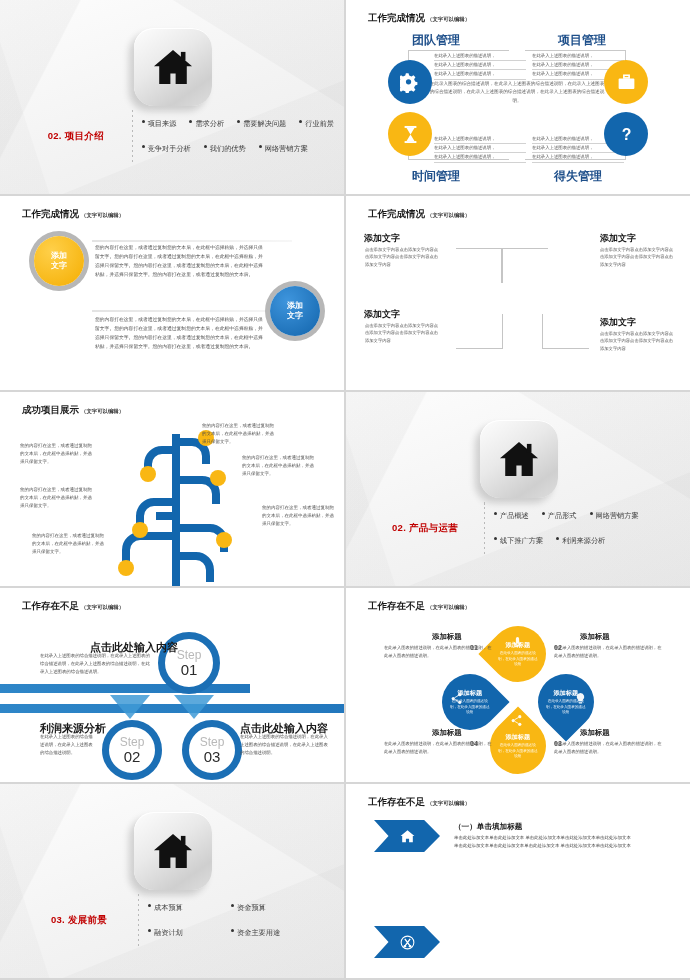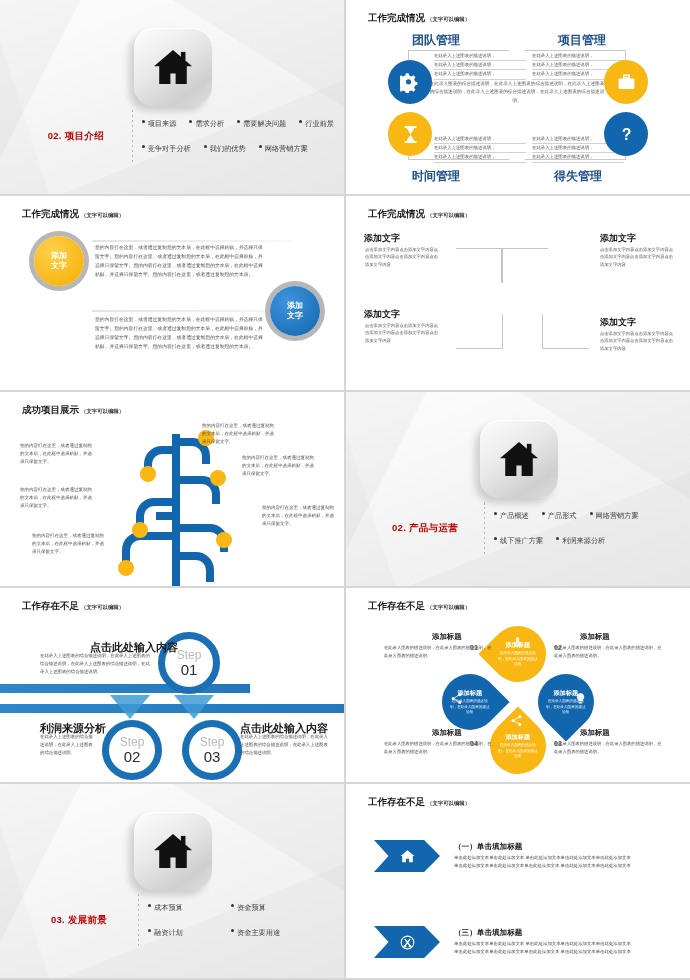--- a/index.html
+++ b/index.html
@@ -449,21 +449,21 @@
               <span>资金主要用途</span>
             </span>
         </div>
       </div>
     </div>
   </div>
 
   <div class="slide s10">
     <div class="hdr"><span>工作存在不足</span><span class="sub">（文字可以编辑）</span></div>
 
-    <div class="row" style="top:56px">
+    <div class="row" style="top:36px">
       <div class="arw" style="background:#1266ad">
         <svg viewBox="0 0 64 64">
             <path d="M32 8 6 30h6v24h14V40h12v14h14V30h6z"></path>
           </svg>
       </div>
       <div class="rt">
         <div class="rh">（一）单击填加标题</div>
         <div class="rp">
           <div>单击此处添加文本单击此处添加文本 单击此处添加文本单击此处添加文本单击此处添加文本</div>
             <div>单击此处添加文本单击此处添加文本单击此处添加文本 单击此处添加文本单击此处添加文本</div>
@@ -474,23 +474,16 @@
 
     <div class="row" style="top:142px">
       <div class="arw" style="background:#1266ad">
         <svg viewBox="0 0 64 64">
             <circle cx="32" cy="32" r="24" fill="none" stroke="#fff" stroke-width="4"></circle>
             <path d="M22 18 L42 46 M42 18 L22 46" stroke="#fff" stroke-width="5"></path>
             <circle cx="22" cy="46" r="5"></circle>
             <circle cx="42" cy="46" r="5"></circle>
           </svg>
       </div>
-      <div class="rt">
-        <div class="rh">（三）单击填加标题</div>
-        <div class="rp">
-          <div>单击此处添加文本单击此处添加文本 单击此处添加文本单击此处添加文本单击此处添加文本</div>
-            <div>单击此处添加文本单击此处添加文本单击此处添加文本 单击此处添加文本单击此处添加文本</div>
-        </div>
-      </div>
     </div>
   </div>
 
 </div>
 
 </body></html>

